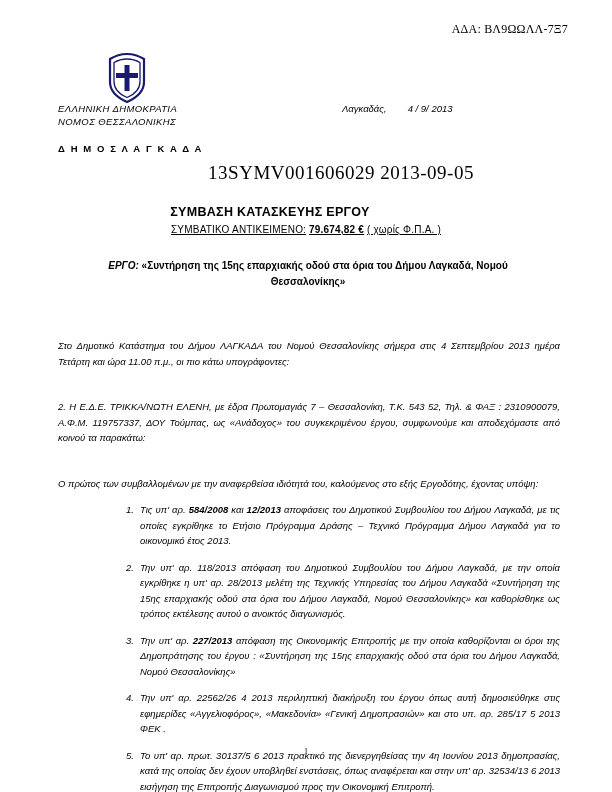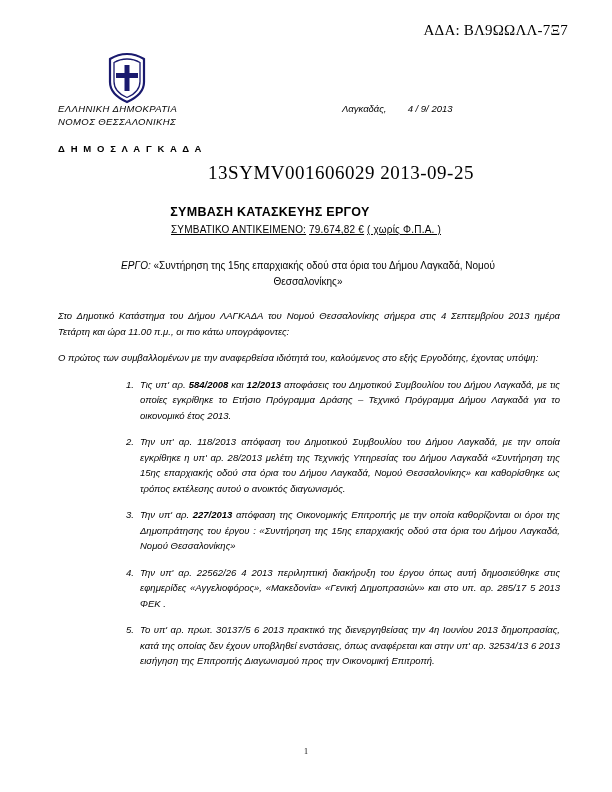--- a/index.html
+++ b/index.html
@@ -20,21 +20,21 @@
     width: 612px;
     height: 792px;
     box-sizing: border-box;
     padding: 0;
   }
   .ada-line {
     position: absolute;
     top: 22px;
     right: 44px;
     font-family: "Liberation Serif", serif;
-    font-size: 15px;
+    font-size: 12px;
     letter-spacing: 0.2px;
   }
 
   
   .header {
     position: absolute;
     top: 52px;
     left: 58px;
     right: 40px;
     height: 80px;
@@ -113,50 +113,51 @@
     width: 612px;
     text-align: center;
     font-family: "Liberation Sans", sans-serif;
     font-size: 10px;
     letter-spacing: 0.2px;
   }
   .title-sub .u {
     text-decoration: underline;
   }
   .title-sub .b {
-    font-weight: normal;
+    font-weight: bold;
   }
 
   .ergo {
     position: absolute;
     top: 258px;
     left: 88px;
     width: 440px;
     font-family: "Liberation Sans", sans-serif;
     font-size: 10px;
     line-height: 16px;
     text-align: center;
   }
   .ergo .lbl { font-style: italic; }
-  .ergo .b { font-weight: normal; }
+  .ergo .b { font-weight: bold; }
 
   .body-text {
     position: absolute;
     left: 58px;
     right: 52px;
     top: 308px;
     width: 502px;
     font-family: "Liberation Sans", sans-serif;
     font-size: 9.5px;
     font-style: italic;
     line-height: 15.5px;
     text-align: justify;
   }
   .para {
     margin-bottom: 11px;
+    margin-top: 30px;
   }
   .para.tight { margin-bottom: 9px; }
   .b { font-weight: bold; }
 
   ol.numlist {
     margin: 0;
     padding: 0 0 0 0;
     list-style: none;
   }
   ol.numlist > li {
@@ -207,38 +208,39 @@
       <div class="l1">ΕΛΛΗΝΙΚΗ ΔΗΜΟΚΡΑΤΙΑ</div>
       <div class="l2">ΝΟΜΟΣ ΘΕΣΣΑΛΟΝΙΚΗΣ</div>
       <div class="l3">Δ Η Μ Ο Σ   Λ Α Γ Κ Α Δ Α</div>
     </div>
     <div class="meta">
       <div class="row">Λαγκαδάς,        4 / 9/ 2013</div>
     </div>
   </div>
 
   <div class="bignum">
-    <span>13SYMV001606029 2013-09-25</span>
+    <span>13SYMV001606029 2013-09-05</span>
   </div>
 
   <div class="title-main">ΣΥΜΒΑΣΗ ΚΑΤΑΣΚΕΥΗΣ ΕΡΓΟΥ</div>
 
   <div class="title-sub">
     <span class="u">ΣΥΜΒΑΤΙΚΟ ΑΝΤΙΚΕΙΜΕΝΟ:</span>
     <span class="u b">79.674,82 €</span>
     <span class="u">( χωρίς Φ.Π.Α. )</span>
   </div>
 
   <div class="ergo">
     <span class="lbl b">ΕΡΓΟ:</span>
     <span class="b">«Συντήρηση της 15ης επαρχιακής οδού στα όρια του Δήμου Λαγκαδά, Νομού Θεσσαλονίκης»</span>
   </div>
 
   <div class="body-text">
     <div class="para">Στο Δημοτικό Κατάστημα του Δήμου ΛΑΓΚΑΔΑ του Νομού Θεσσαλονίκης σήμερα στις 4 Σεπτεμβρίου 2013 ημέρα Τετάρτη και ώρα 11.00 π.μ., οι πιο κάτω υπογράφοντες:</div>
+    <div class="para">2. Η Ε.Δ.Ε. ΤΡΙΚΚΑ/ΝΩΤΗ ΕΛΕΝΗ, με έδρα Πρωτομαγιάς 7 – Θεσσαλονίκη, Τ.Κ. 543 52, Τηλ. &amp; ΦΑΞ : 2310900079, Α.Φ.Μ. 119757337, ΔΟΥ Τούμπας, ως «Ανάδοχος» του συγκεκριμένου έργου, συμφωνούμε και αποδεχόμαστε από κοινού τα παρακάτω:</div>
     <div class="para">Ο πρώτος των συμβαλλομένων με την αναφερθείσα ιδιότητά του, καλούμενος στο εξής Εργοδότης, έχοντας υπόψη:</div>
 
     <div class="list-wrap">
       <ol class="numlist" id="considerations-list">
           <li><span class="mark">1.</span><span><span>Τις υπ' αρ. </span><span class="b">584/2008</span><span> και </span><span class="b">12/2013</span><span> αποφάσεις του Δημοτικού Συμβουλίου του Δήμου Λαγκαδά, με τις οποίες εγκρίθηκε το Ετήσιο Πρόγραμμα Δράσης – Τεχνικό Πρόγραμμα Δήμου Λαγκαδά για το οικονομικό έτος 2013.</span></span></li>
           <li><span class="mark">2.</span><span><span>Την υπ' αρ. 118/2013 απόφαση του Δημοτικού Συμβουλίου του Δήμου Λαγκαδά, με την οποία εγκρίθηκε η υπ' αρ. 28/2013 μελέτη της Τεχνικής Υπηρεσίας του Δήμου Λαγκαδά «Συντήρηση της 15ης επαρχιακής οδού στα όρια του Δήμου Λαγκαδά, Νομού Θεσσαλονίκης» και καθορίσθηκε ως τρόπος εκτέλεσης αυτού ο ανοικτός διαγωνισμός.</span></span></li>
           <li><span class="mark">3.</span><span><span>Την υπ' αρ. </span><span class="b">227/2013</span><span> απόφαση της Οικονομικής  Επιτροπής με την οποία καθορίζονται οι όροι της Δημοπράτησης του έργου : «Συντήρηση της 15ης επαρχιακής οδού στα όρια του Δήμου Λαγκαδά, Νομού Θεσσαλονίκης»</span></span></li>
           <li><span class="mark">4.</span><span><span>Την υπ' αρ. 22562/26 4 2013 περιληπτική διακήρυξη του έργου όπως αυτή δημοσιεύθηκε στις εφημερίδες «Αγγελιοφόρος», «Μακεδονία» «Γενική Δημοπρασιών» και στο υπ. αρ. 285/17 5 2013 ΦΕΚ .</span></span></li>
           <li><span class="mark">5.</span><span><span>Το υπ' αρ. πρωτ.  30137/5 6 2013 πρακτικό της διενεργηθείσας την 4</span><span>η</span><span> Ιουνίου 2013 δημοπρασίας, κατά της οποίας δεν έχουν υποβληθεί ενστάσεις, όπως αναφέρεται και στην υπ' αρ. 32534/13 6 2013 εισήγηση της Επιτροπής Διαγωνισμού προς την Οικονομική Επιτροπή.</span></span></li>
         </ol>

